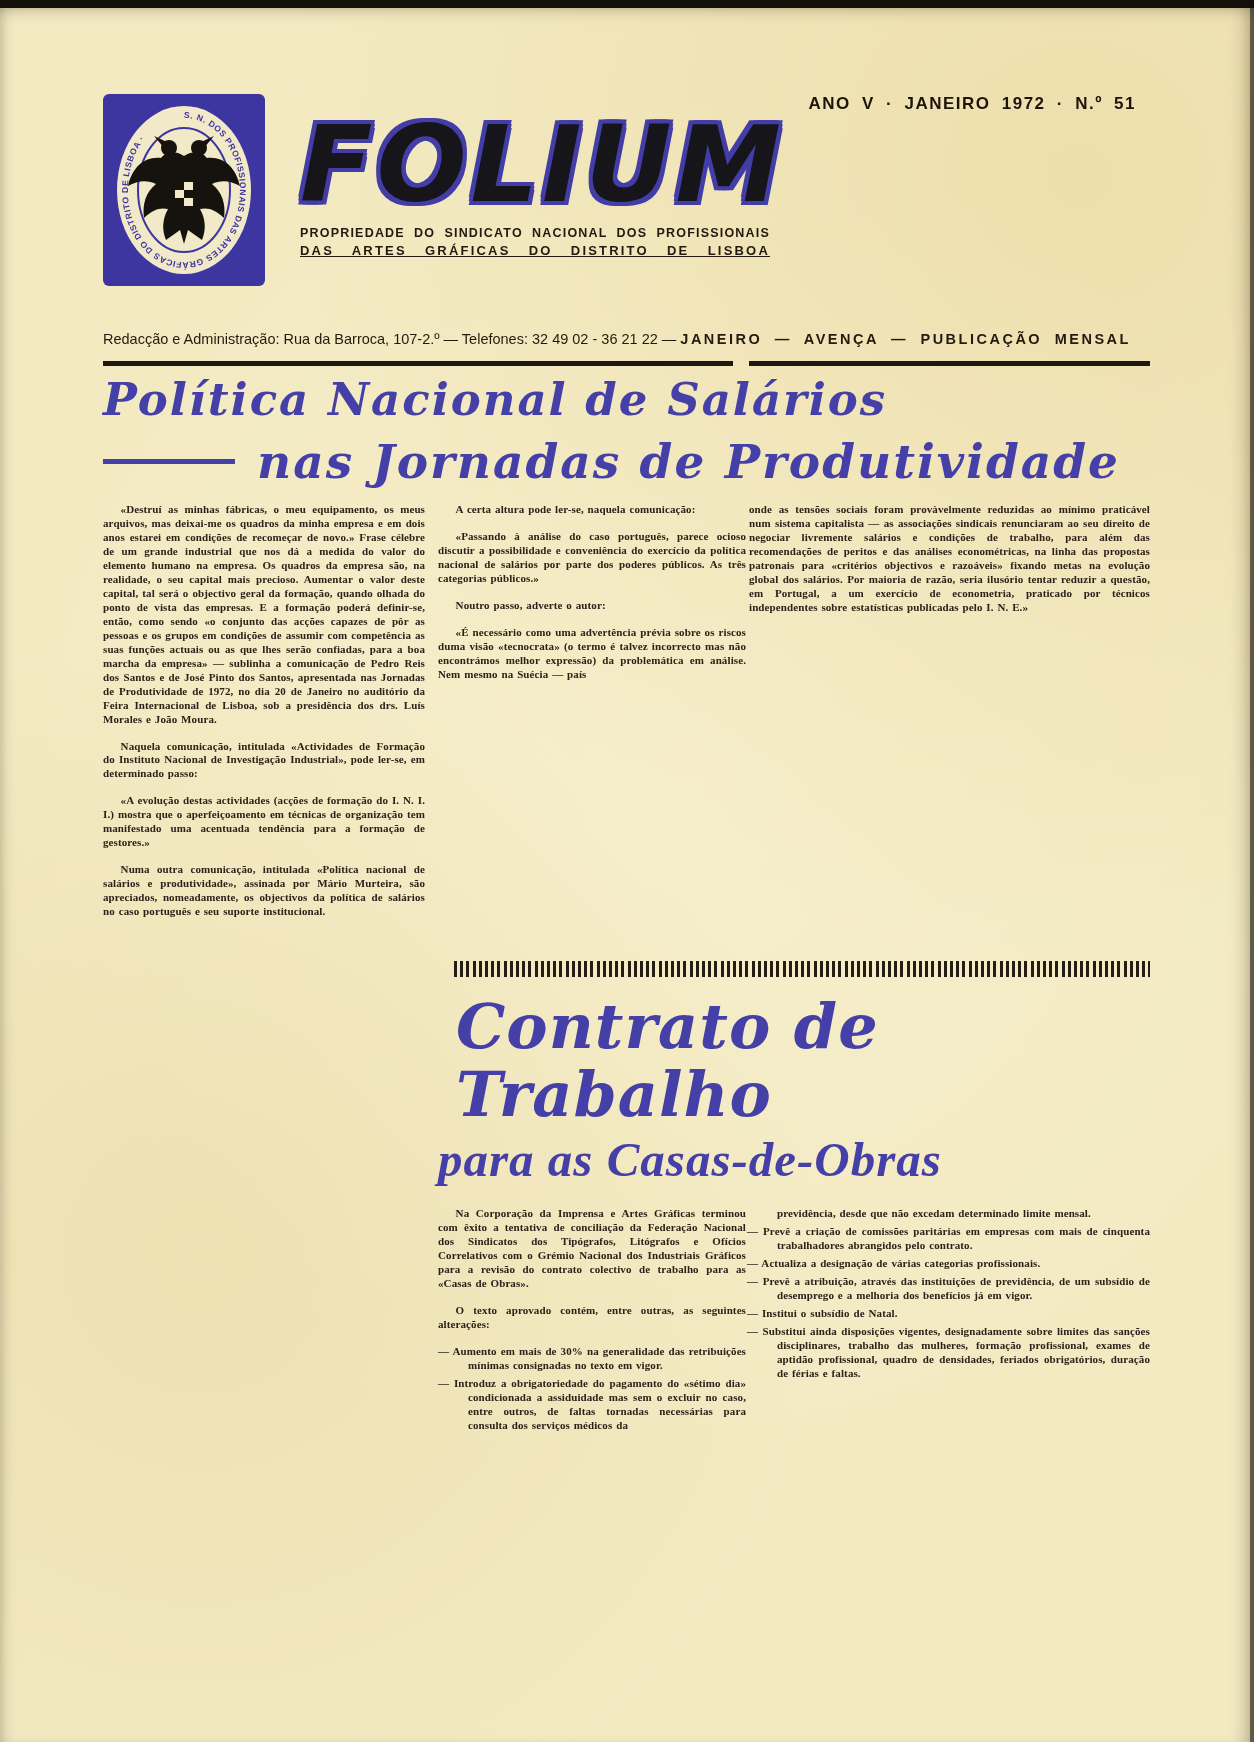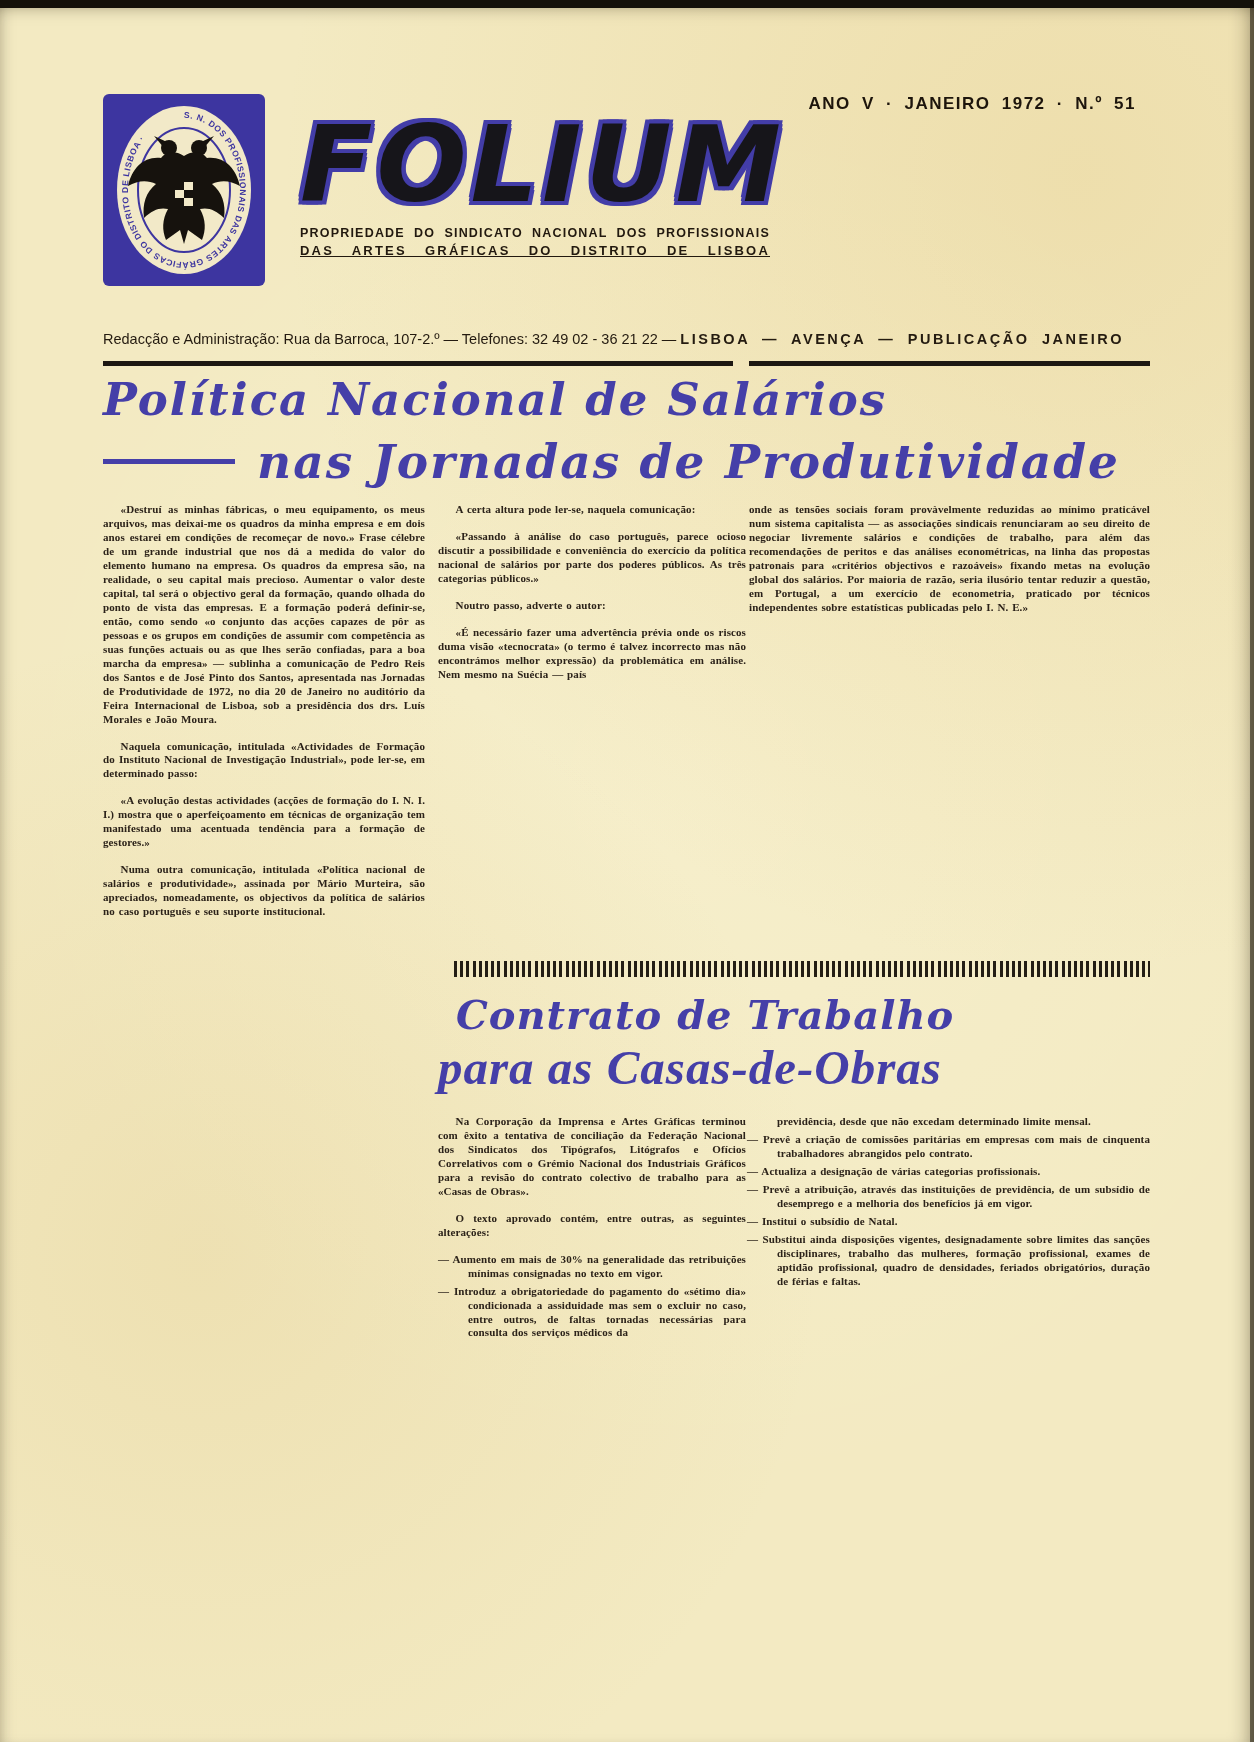--- a/index.html
+++ b/index.html
@@ -68,21 +68,21 @@
   .bt p.cont{text-indent:0;padding-left:30px;margin-bottom:4px;}
   .bt p.li{text-indent:-30px;padding-left:30px;margin-bottom:4px;}
   .col-left{width:322px;}
   .right-region{flex:1;display:flex;flex-direction:column;}
   .a1row{display:flex;gap:3px;height:452px;}
   .a1c2{width:308px;}
   .a1c3{flex:1;}
   .divider{height:16px;margin:6px 0 0 16px;
     background:repeating-linear-gradient(90deg,#241e15 0 3px, rgba(0,0,0,0) 3px 6.2px);}
   .art2-title{margin:16px 0 20px;}
-  .art2-title .t1{font-size:40px;letter-spacing:1px;line-height:1.1;padding-left:18px;}
+  .art2-title .t1{font-size:62px;letter-spacing:1px;line-height:1.1;padding-left:18px;}
   .art2-title .t2{font-size:49px;letter-spacing:1px;line-height:1.1;margin-top:4px;font-family:Liberation Serif, serif;}
   .a2row{display:flex;gap:1px;flex:1;}
   .a2c1{width:308px;}
   .a2c2{flex:1;}
 </style>
 </head>
 <body>
 
 <div class="page">
   <div class="edge-top"></div>
@@ -110,21 +110,21 @@
       <path d="M72 88h9v8h-9z M81 96h9v8h-9z M72 104h9v8h-9z" fill="#16120d"></path>
     </svg>
   </div>
 
   <div class="masthead-block">
     <div class="masthead">FOLIUM</div>
     <div class="ownership">PROPRIEDADE DO SINDICATO NACIONAL DOS PROFISSIONAIS</div>
     <div class="ownership l2">DAS ARTES GRÁFICAS DO DISTRITO DE LISBOA</div>
   </div>
 
-  <div class="address-row"><span>Redacção e Administração: Rua da Barroca, 107-2.º  —  Telefones: 32 49 02 - 36 21 22  —  </span><span class="bold">LISBOA — AVENÇA — PUBLICAÇÃO JANEIRO</span></div>
+  <div class="address-row"><span>Redacção e Administração: Rua da Barroca, 107-2.º  —  Telefones: 32 49 02 - 36 21 22  —  </span><span class="bold">JANEIRO — AVENÇA — PUBLICAÇÃO MENSAL</span></div>
 
   <div class="rule-row">
     <div class="rule-seg1"></div>
     <div class="rule-seg2"></div>
   </div>
 
   <div class="art1-title">
     <div class="script t1">Política Nacional de Salários</div>
     <div class="t2row">
       <div class="t2rule"></div>
@@ -141,21 +141,21 @@
       <p>Numa outra comunicação, intitulada «Política nacional de salários e produtividade», assinada por Mário Murteira, são apreciados, nomeadamente, os objectivos da política de salários no caso português e seu suporte institucional.</p>
     </div>
 
     <div class="right-region">
 
       <div class="a1row">
         <div class="a1c2 bt">
           <p>A certa altura pode ler-se, naquela comunicação:</p>
           <p>«Passando à análise do caso português, parece ocioso discutir a possibilidade e conveniência do exercício da política nacional de salários por parte dos poderes públicos. As três categorias públicos.»</p>
           <p>Noutro passo, adverte o autor:</p>
-          <p>«É necessário fazer uma advertência prévia onde os riscos duma visão «tecnocrata» (o termo é talvez incorrecto mas não encontrámos melhor expressão) da problemática em análise. Nem mesmo na Suécia — país</p>
+          <p>«É necessário como uma advertência prévia sobre os riscos duma visão «tecnocrata» (o termo é talvez incorrecto mas não encontrámos melhor expressão) da problemática em análise. Nem mesmo na Suécia — país</p>
         </div>
         <div class="a1c3 bt">
           <p class="noindent">onde as tensões sociais foram provàvelmente reduzidas ao mínimo praticável num sistema capitalista — as associações sindicais renunciaram ao seu direito de negociar livremente salários e condições de trabalho, para além das recomendações de peritos e das análises econométricas, na linha das propostas patronais para «critérios objectivos e razoáveis» fixando metas na evolução global dos salários. Por maioria de razão, seria ilusório tentar reduzir a questão, em Portugal, a um exercício de econometria, praticado por técnicos independentes sobre estatísticas publicadas pelo I. N. E.»</p>
         </div>
       </div>
 
       <div class="divider"></div>
 
       <div class="art2-title">
         <div class="script t1">Contrato de Trabalho</div>

